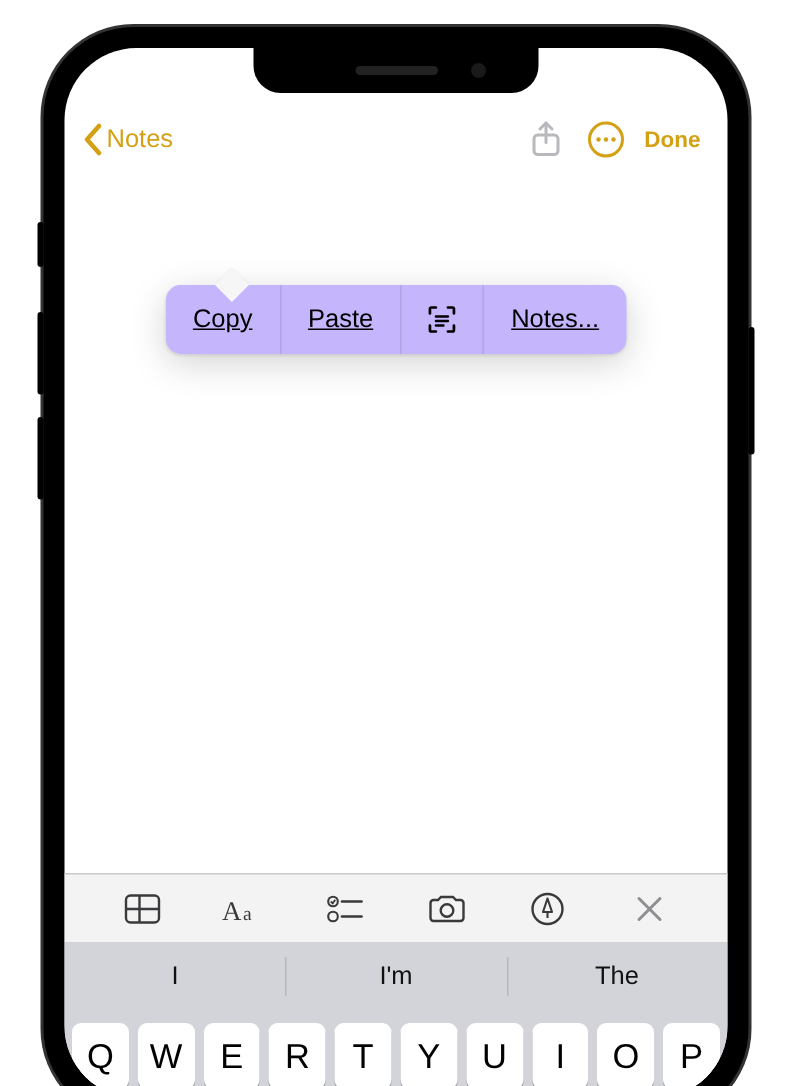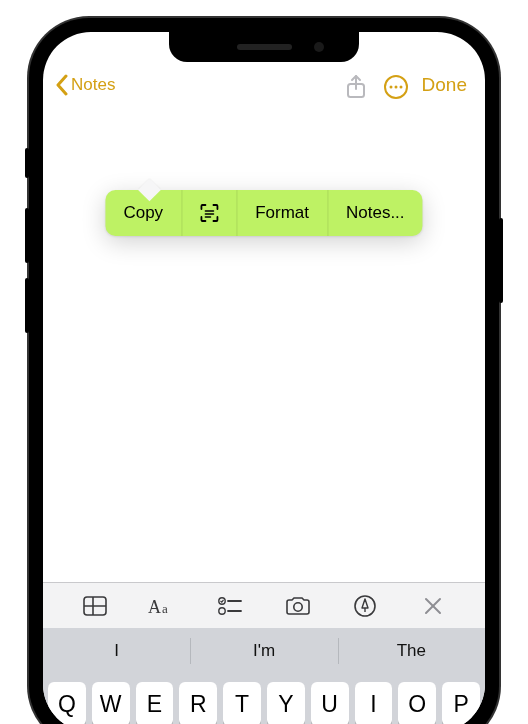--- a/index.html
+++ b/index.html
@@ -66,21 +66,21 @@
       right: 35px;
       width: 10px;
       height: 10px;
       background: #1a1a1a;
       border-radius: 50%;
     }
 
     
     .nav-bar {
       display: flex;
-      align-items: flex-start;
+      align-items: center;
       padding: 42px 18px 8px 12px;
       height: 88px;
     }
     .nav-back {
       display: flex;
       align-items: center;
       color: #d4a014;
       font-size: 17px;
       font-weight: 400;
       cursor: pointer;
@@ -89,37 +89,38 @@
     .nav-spacer { flex: 1; }
     .nav-icon {
       width: 40px;
       display: flex;
       justify-content: center;
       align-items: center;
       cursor: pointer;
     }
     .nav-done {
       color: #d4a014;
-      font-size: 19px;
-      font-weight: 400;
+      font-size: 15px;
+      font-weight: 700;
       cursor: pointer;
       padding-left: 6px;
     }
 
     
     .context-menu {
       position: absolute;
       top: 158px;
       left: 50%;
       transform: translateX(-50%);
       display: flex;
-      background: #bef264;
+      background: #c4b5fd;
       border-radius: 10px;
       box-shadow: 0 6px 24px rgba(0,0,0,0.18), 0 1px 2px rgba(0,0,0,0.08);
       overflow: visible;
+      text-decoration: underline;
     }
     .context-menu::before {
       content: "";
       position: absolute;
       top: -8px;
       left: 36px;
       width: 16px;
       height: 16px;
       background: #f6f6f7;
       transform: rotate(45deg);
@@ -255,32 +256,32 @@
           <circle cx="8" cy="13" r="1.5" fill="#d4a014"></circle>
           <circle cx="13" cy="13" r="1.5" fill="#d4a014"></circle>
           <circle cx="18" cy="13" r="1.5" fill="#d4a014"></circle>
         </svg>
       </div>
       <div class="nav-done">Done</div>
     </div>
 
     <div class="context-menu">
       <div class="context-item">Copy</div>
+      <div class="context-item">Paste</div>
       <div class="context-item icon-only">
         <svg width="22" height="22" viewBox="0 0 22 22">
           <path d="M3 7 V4 a1 1 0 0 1 1-1 h3" fill="none" stroke="#000" stroke-width="1.8" stroke-linecap="round"></path>
           <path d="M15 3 h3 a1 1 0 0 1 1 1 v3" fill="none" stroke="#000" stroke-width="1.8" stroke-linecap="round"></path>
           <path d="M19 15 v3 a1 1 0 0 1 -1 1 h-3" fill="none" stroke="#000" stroke-width="1.8" stroke-linecap="round"></path>
           <path d="M7 19 h-3 a1 1 0 0 1 -1 -1 v-3" fill="none" stroke="#000" stroke-width="1.8" stroke-linecap="round"></path>
           <line x1="7" y1="9" x2="15" y2="9" stroke="#000" stroke-width="1.6" stroke-linecap="round"></line>
           <line x1="7" y1="12" x2="15" y2="12" stroke="#000" stroke-width="1.6" stroke-linecap="round"></line>
           <line x1="7" y1="15" x2="12" y2="15" stroke="#000" stroke-width="1.6" stroke-linecap="round"></line>
         </svg>
       </div>
-      <div class="context-item">Format</div>
       <div class="context-item">Notes...</div>
     </div>
 
     <div class="kb-toolbar">
       <div class="kb-tool">
         <svg width="26" height="22" viewBox="0 0 26 22">
           <rect x="2" y="2" width="22" height="18" rx="3" fill="none" stroke="#3a3a3c" stroke-width="1.6"></rect>
           <line x1="2" y1="11" x2="24" y2="11" stroke="#3a3a3c" stroke-width="1.6"></line>
           <line x1="11" y1="2" x2="11" y2="20" stroke="#3a3a3c" stroke-width="1.6"></line>
         </svg>

